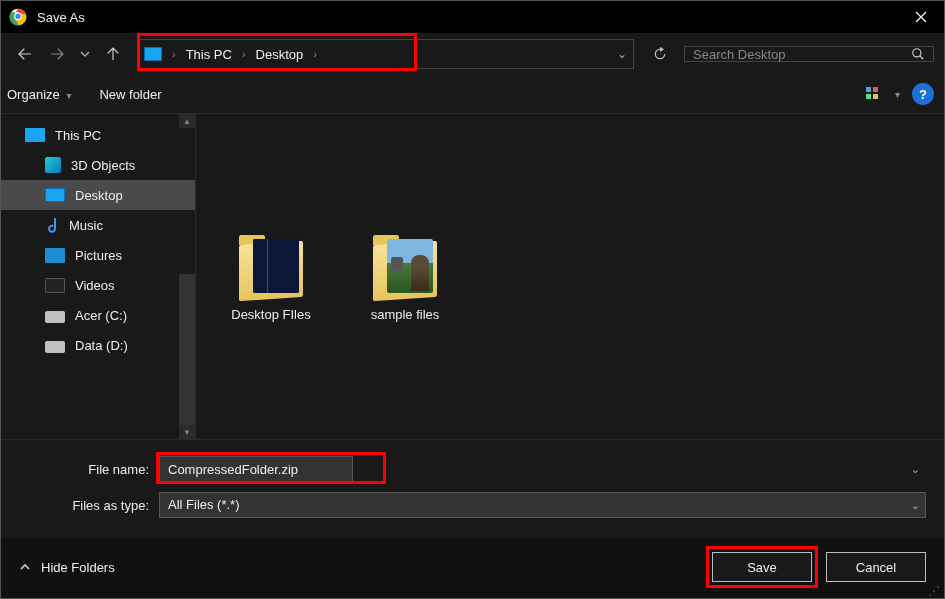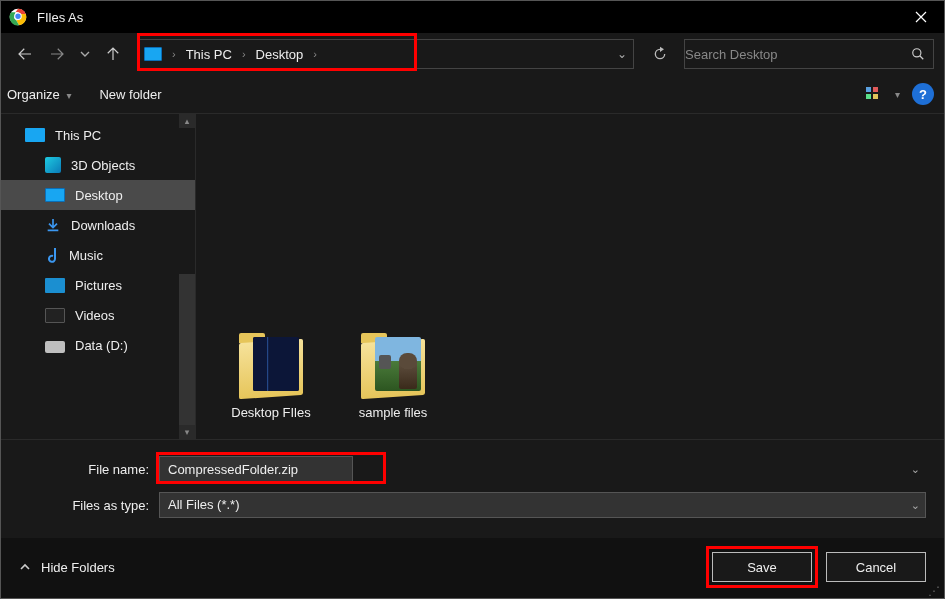--- a/index.html
+++ b/index.html
@@ -51,22 +51,22 @@
   .crumb-trail {
     position: absolute; right: 0; display: flex; align-items: center;
     height: 100%; gap: 8px; padding-right: 6px;
   }
   .crumb-chevdown { color: #aaa; font-size: 12px; }
   .refresh {
     width: 28px; height: 28px; display: flex; align-items: center;
     justify-content: center; color: #aaa; cursor: pointer;
   }
   .searchbox {
-    width: 250px; height: 30px; border: 1px solid #444; background: #191919;
-    display: flex; align-items: center; padding: 0 0; margin-left: 6px; position: relative;
+    width: 250px; height: 16px; border: 1px solid #444; background: #191919;
+    display: flex; align-items: center; padding: 0 8px; margin-left: 6px; position: relative;
   }
   .search-input {
     flex: 1; background: transparent; border: none; outline: none;
     color: #ccc; font-size: 13px;
   }
   .search-input::placeholder { color: #888; }
   .search-icon { color: #bbb; position: absolute; right: 8px; }
 
   
   .toolbar {
@@ -124,22 +124,22 @@
   .side-scroll-track {
     position: absolute; right: 0; top: 160px; width: 16px; height: 160px; background: #333;
   }
   .side-scroll-bot {
     position: absolute; right: 0; bottom: 0; width: 16px; height: 14px; background: #2a2a2a;
     display: flex; align-items: center; justify-content: center; color: #888; font-size: 9px;
   }
 
   
   .content {
-    flex: 1; background: #191919; padding: 10px 20px; display: flex; gap: 12px;
-    align-items: flex-end;
+    flex: 1; background: #191919; padding: 10px 20px; display: flex; gap: 24px;
+    align-items: center;
   }
   .file-item {
     width: 110px; display: flex; flex-direction: column; align-items: center;
     cursor: pointer; padding: 8px 4px;
   }
   .folder-graphic {
     width: 84px; height: 70px; position: relative;
   }
   .folder-back {
     position: absolute; left: 10px; bottom: 2px; width: 64px; height: 56px;
@@ -227,21 +227,21 @@
     <span class="app-icon">
       <svg viewBox="0 0 100 100" width="18" height="18">
         <circle cx="50" cy="50" r="46" fill="#fff"></circle>
         <path d="M50 4 A46 46 0 0 1 93 34 L62 34 A22 22 0 0 0 36 24 Z" fill="#ea4335"></path>
         <path d="M93 34 A46 46 0 0 1 56 96 L40 68 A22 22 0 0 0 62 34 Z" fill="#fbbc05"></path>
         <path d="M56 96 A46 46 0 0 1 12 24 L36 24 L28 53 A22 22 0 0 0 40 68 Z" fill="#34a853"></path>
         <circle cx="50" cy="46" r="18" fill="#4285f4"></circle>
         <circle cx="50" cy="46" r="18" fill="none" stroke="#fff" stroke-width="6"></circle>
       </svg>
     </span>
-    <span class="title">FIles As</span>
+    <span class="title">Save As</span>
     <div class="close-btn">
       <svg width="12" height="12" viewBox="0 0 12 12">
           <path d="M1 1 L11 11 M11 1 L1 11" stroke="#fff" stroke-width="1.2"></path>
         </svg>
     </div>
   </div>
 
   <div class="navbar">
     <div class="nav-arrow">
       <svg width="18" height="18" viewBox="0 0 24 24">
@@ -328,42 +328,38 @@
 
       <div class="tree-item sub">
         <span class="tree-icon ico-3d"></span>
         <span>3D Objects</span>
       </div>
       <div class="tree-item sub selected">
         <span class="tree-icon ico-desktop"></span>
         <span>Desktop</span>
       </div>
       <div class="tree-item sub">
-        <span class="tree-icon ico-down">
-          <svg width="16" height="16" viewBox="0 0 24 24">
-              <path d="M12 3 V15 M6 10 L12 16 L18 10 M4 20 H20" stroke="#3b97f0" stroke-width="2.5" fill="none"></path>
-            </svg>
-        </span>
-        <span>Downloads</span>
-      </div>
-      <div class="tree-item sub">
         <span class="tree-icon ico-music">
           <svg width="14" height="18" viewBox="0 0 14 18">
               <path d="M10 2 V13 A3 3 0 1 1 8 10" stroke="#3b97f0" stroke-width="2" fill="none"></path>
             </svg>
         </span>
         <span>Music</span>
       </div>
       <div class="tree-item sub">
         <span class="tree-icon ico-pic"></span>
         <span>Pictures</span>
       </div>
       <div class="tree-item sub">
         <span class="tree-icon ico-video"></span>
         <span>Videos</span>
+      </div>
+      <div class="tree-item sub">
+        <span class="tree-icon ico-drive"></span>
+        <span>Acer (C:)</span>
       </div>
       <div class="tree-item sub">
         <span class="tree-icon ico-drive"></span>
         <span>Data (D:)</span>
       </div>
     </div>
 
     <div class="content">
       <div class="file-item fc1">
         <div class="folder-graphic">

